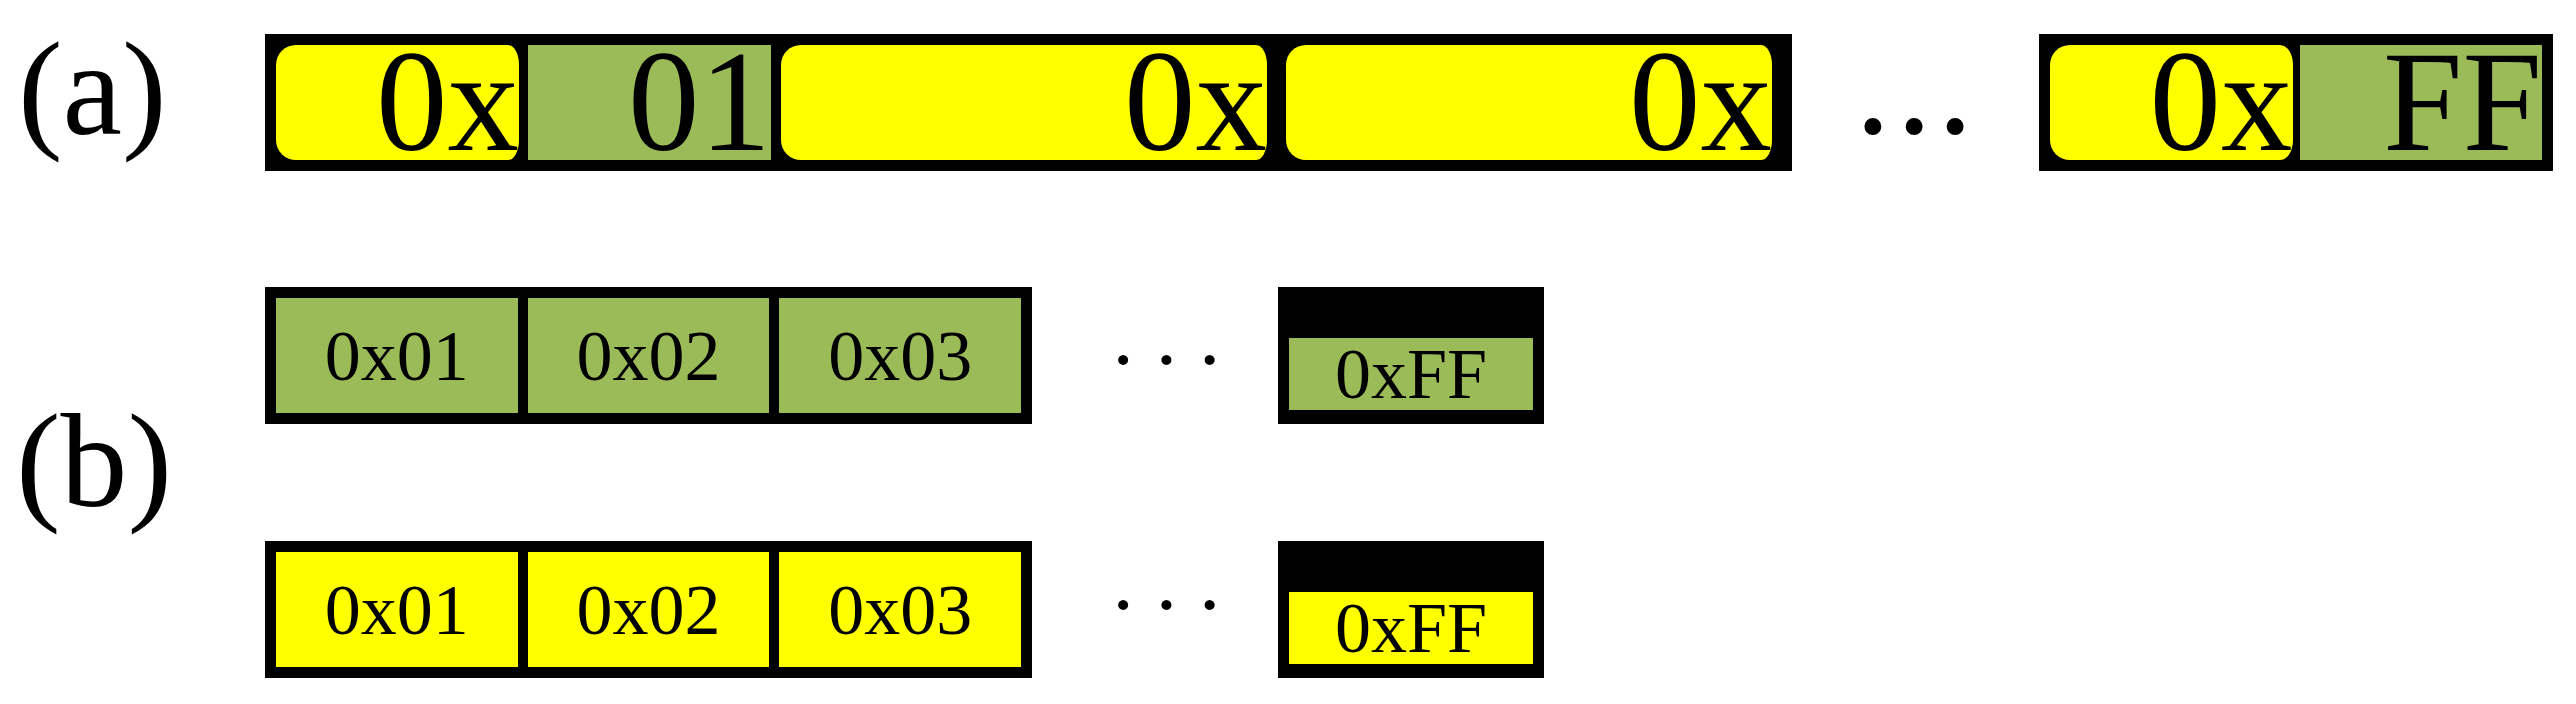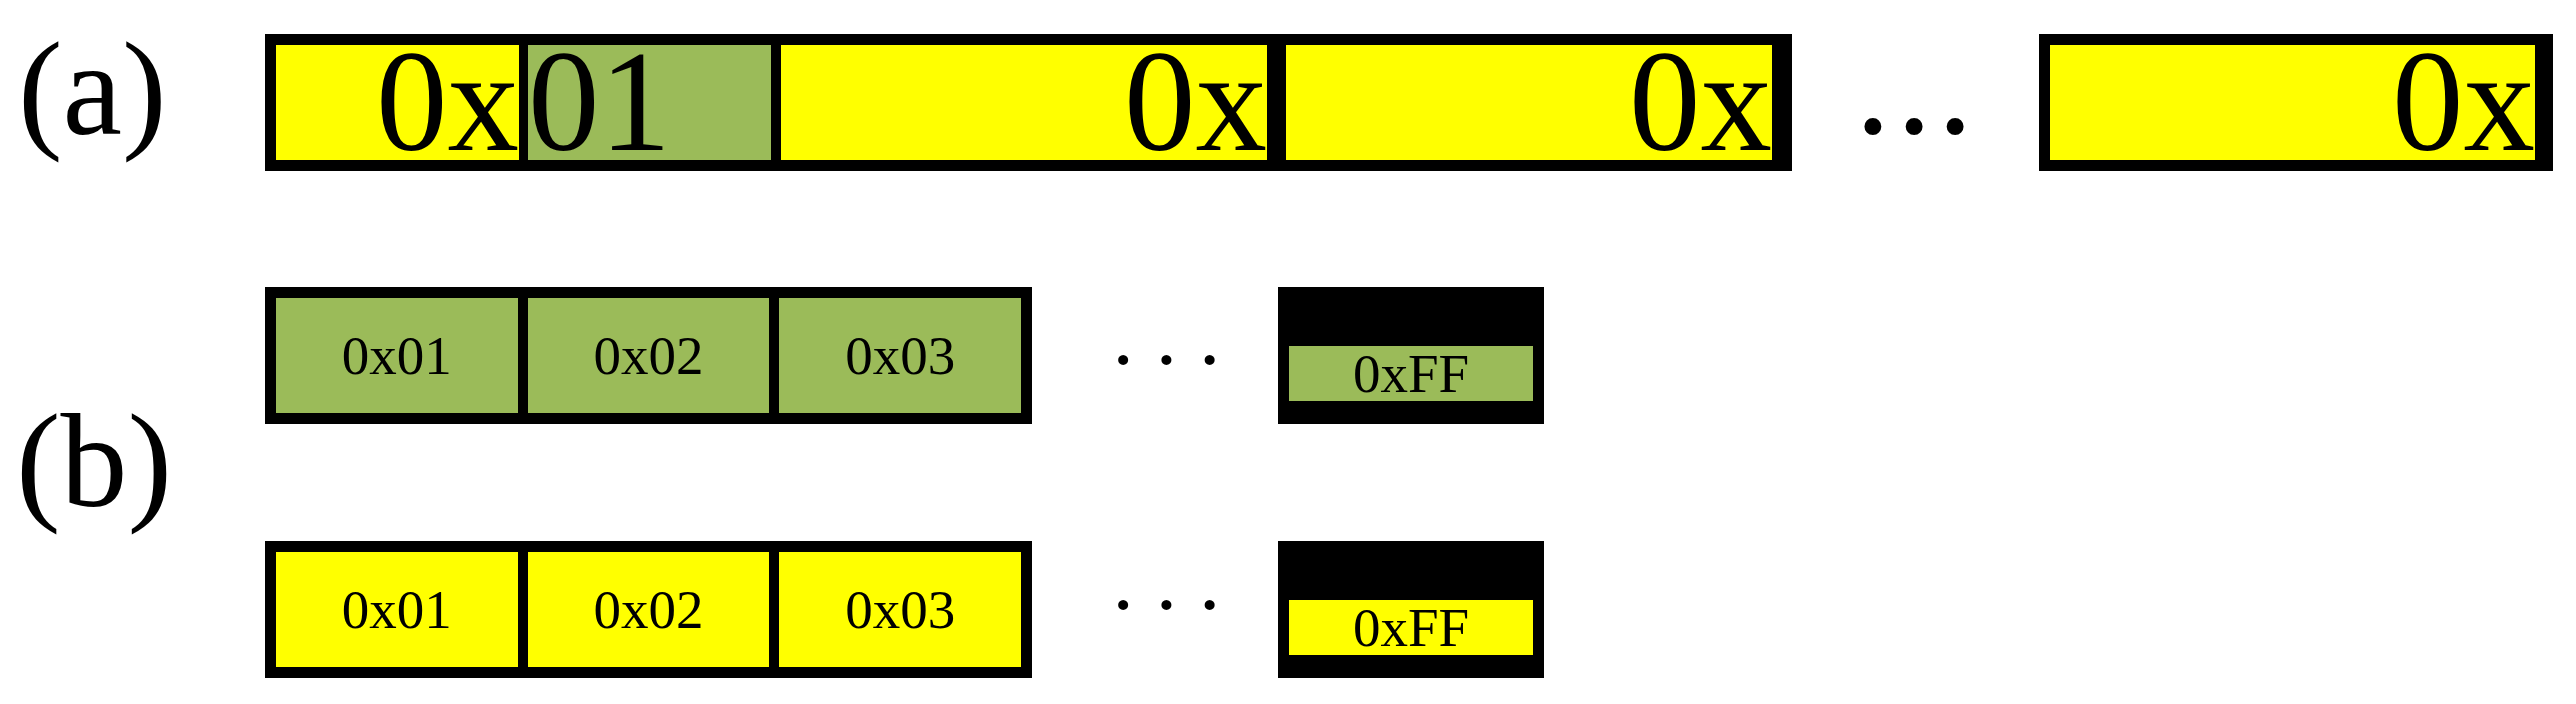--- a/index.html
+++ b/index.html
@@ -49,39 +49,40 @@
     align-items:center;
     font-size:143px;
     line-height:1;
     white-space:nowrap;
     overflow:visible;
   }
   .half.yellow{
     background:var(--yellow);
     justify-content:flex-end;
     border-right:9px solid var(--ink);
+    border-radius:20px;
   }
   .half.green{
     background:var(--green);
-    justify-content:flex-start;
+    justify-content:flex-end;
   }
   #row-a-ff .half.yellow{border-right:7.1px solid var(--ink);}
 
   
   .bar-b{left:265px;width:767px;height:137px;}
   #row-b-green{top:287px;}
   #row-b-yellow{top:541px;}
   #row-b-green-ff{left:1278px;top:287px;width:266px;height:137px;}
   #row-b-yellow-ff{left:1278px;top:541px;width:266px;height:137px;}
   .cell-b{
     flex:1;
     display:flex;
     align-items:center;
     justify-content:center;
-    font-size:55px;
+    font-size:72px;
     line-height:1;
     white-space:nowrap;
   }
   .cell-b + .cell-b{border-left:10.7px solid var(--ink);}
   .bg-green{background:var(--green);}
   .bg-yellow{background:var(--yellow);}
   .ff-box{align-items:center;justify-content:center;}
   .ff-box .cell-b{flex:1;margin-top:36px;}
 
   
@@ -122,20 +123,23 @@
     </div>
   </div>
 
   <div class="dots" id="dots-a">...</div>
 
   <div class="bar" id="row-a-ff">
     <div class="cell-a">
       <span class="half yellow">
           <span>0x</span>
         </span>
+      <span class="half green">
+          <span>FF</span>
+        </span>
     </div>
   </div>
 
   <div class="fig-label" id="label-b">(b)</div>
 
   <div class="bar bar-b" id="row-b-green">
     <div class="cell-b bg-green">0x01</div>
     <div class="cell-b bg-green">0x02</div>
     <div class="cell-b bg-green">0x03</div>
   </div>

